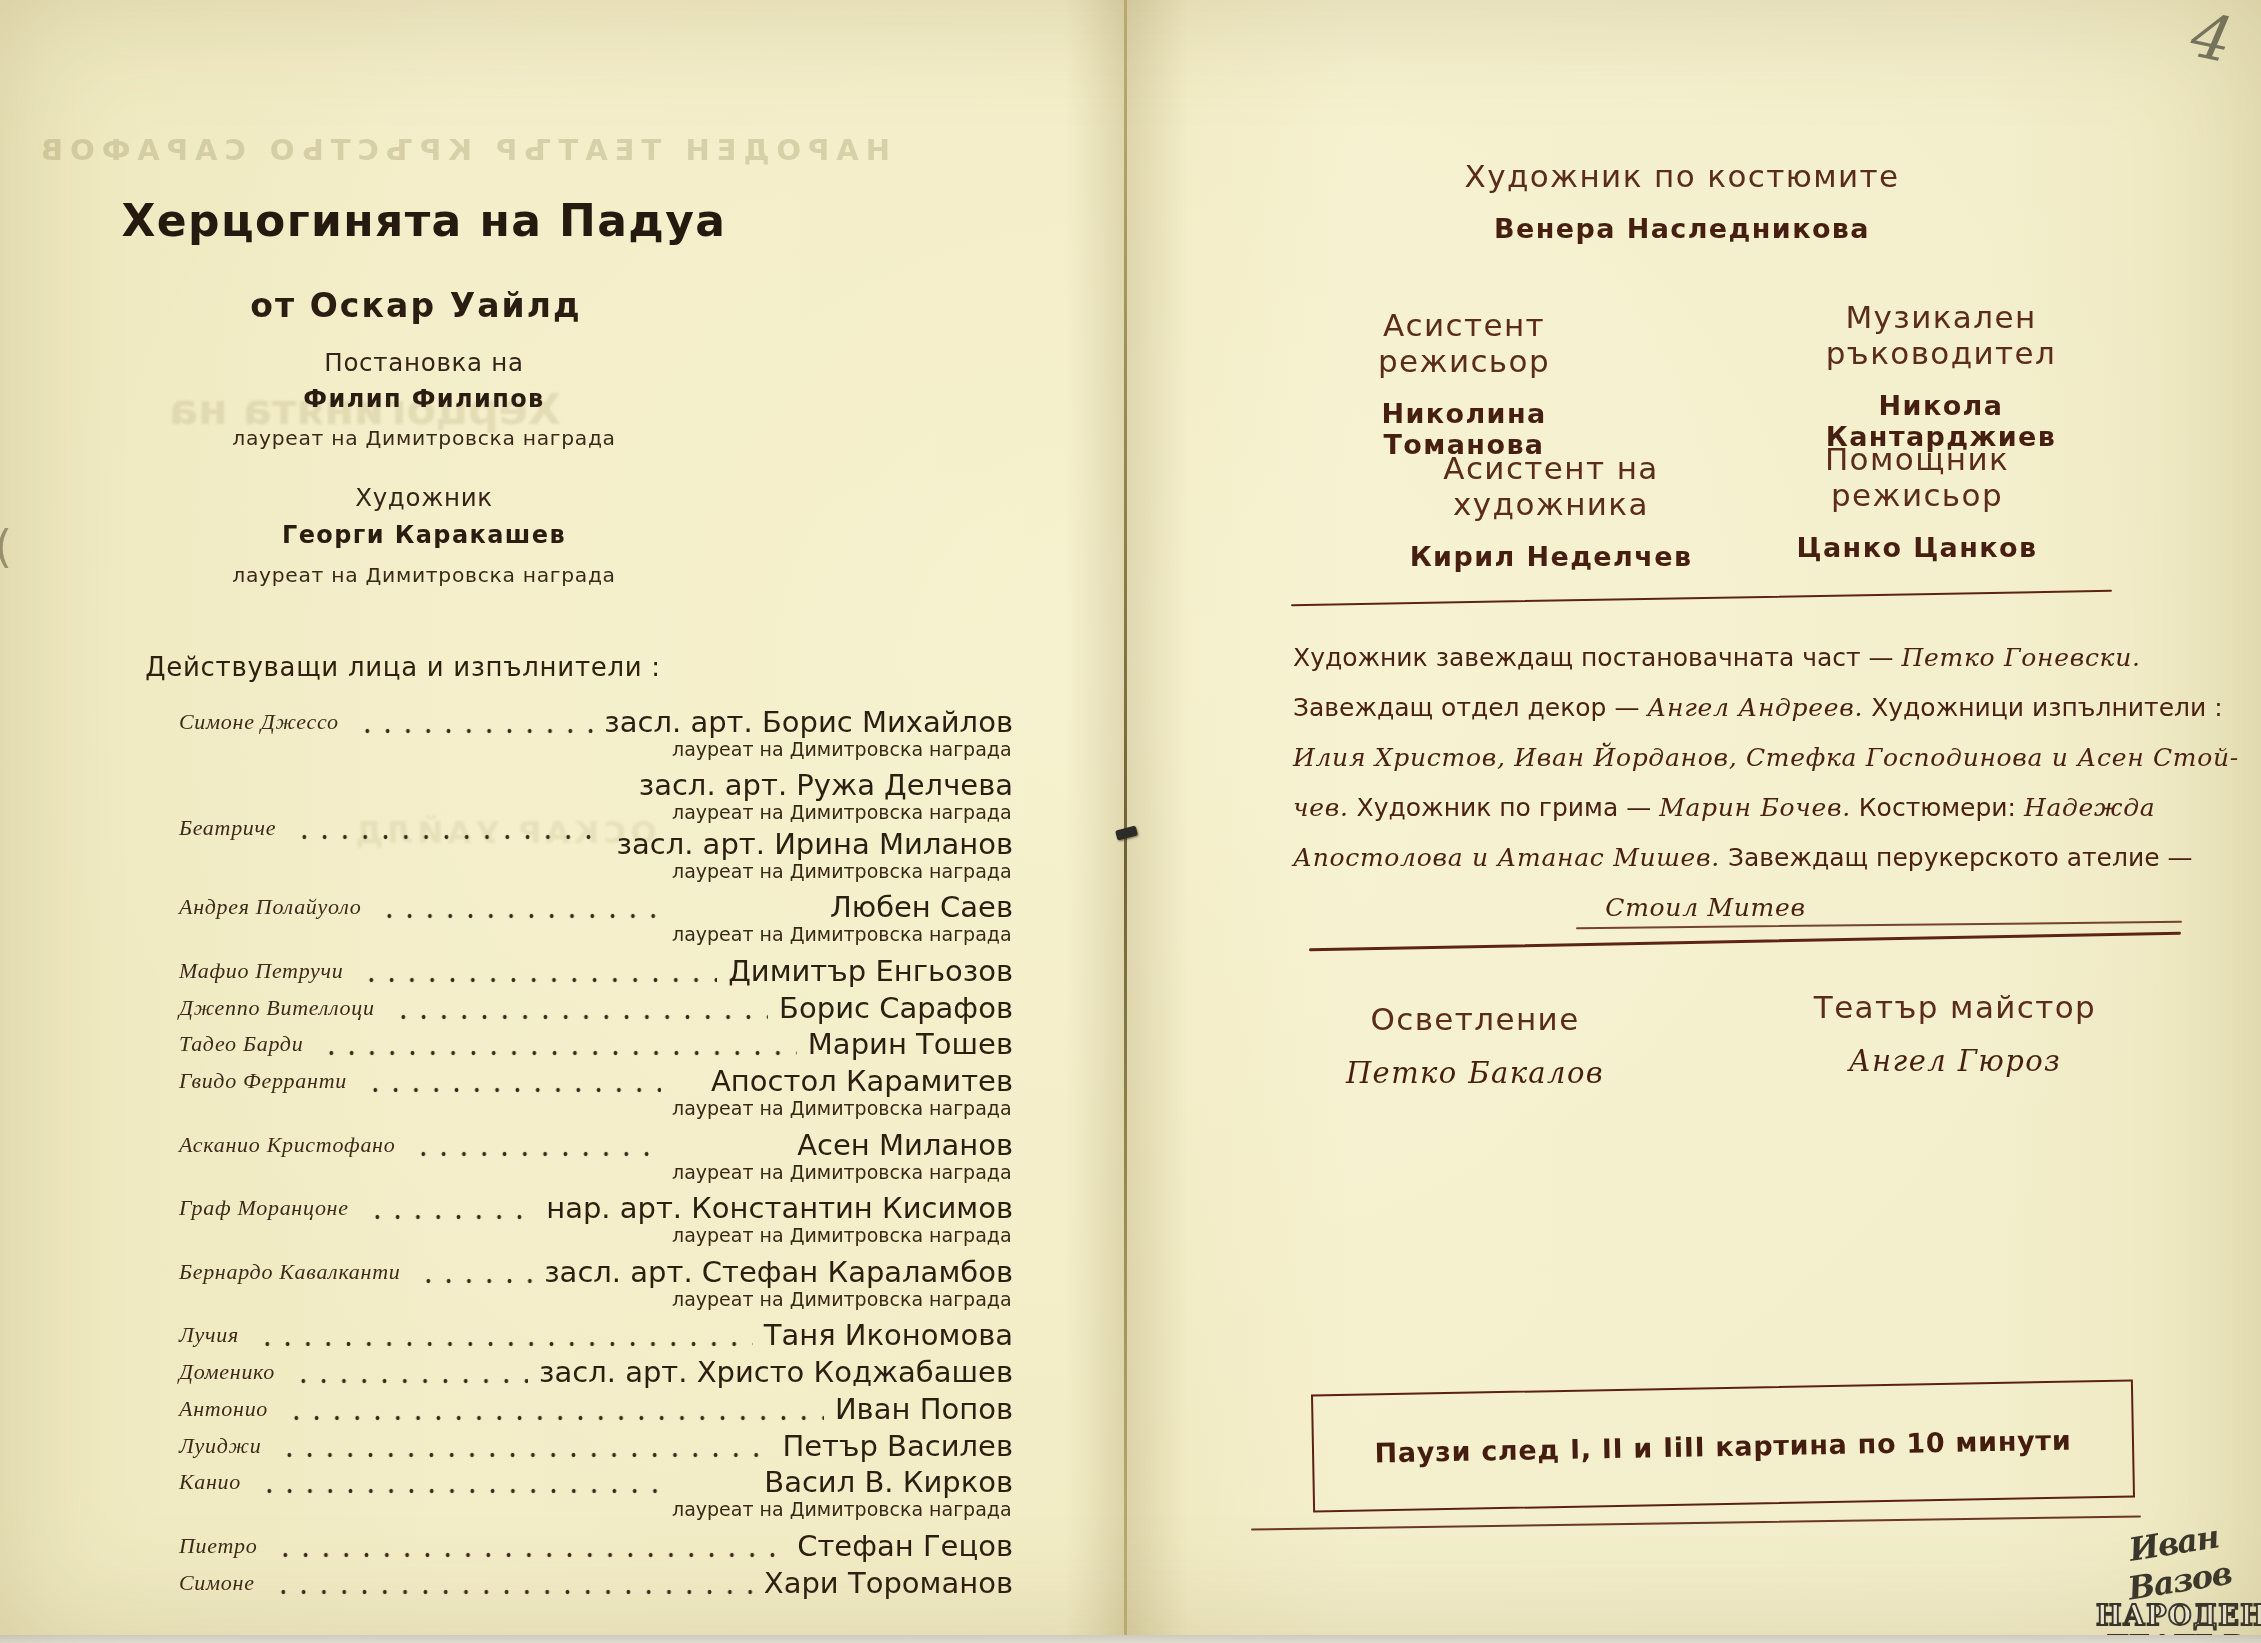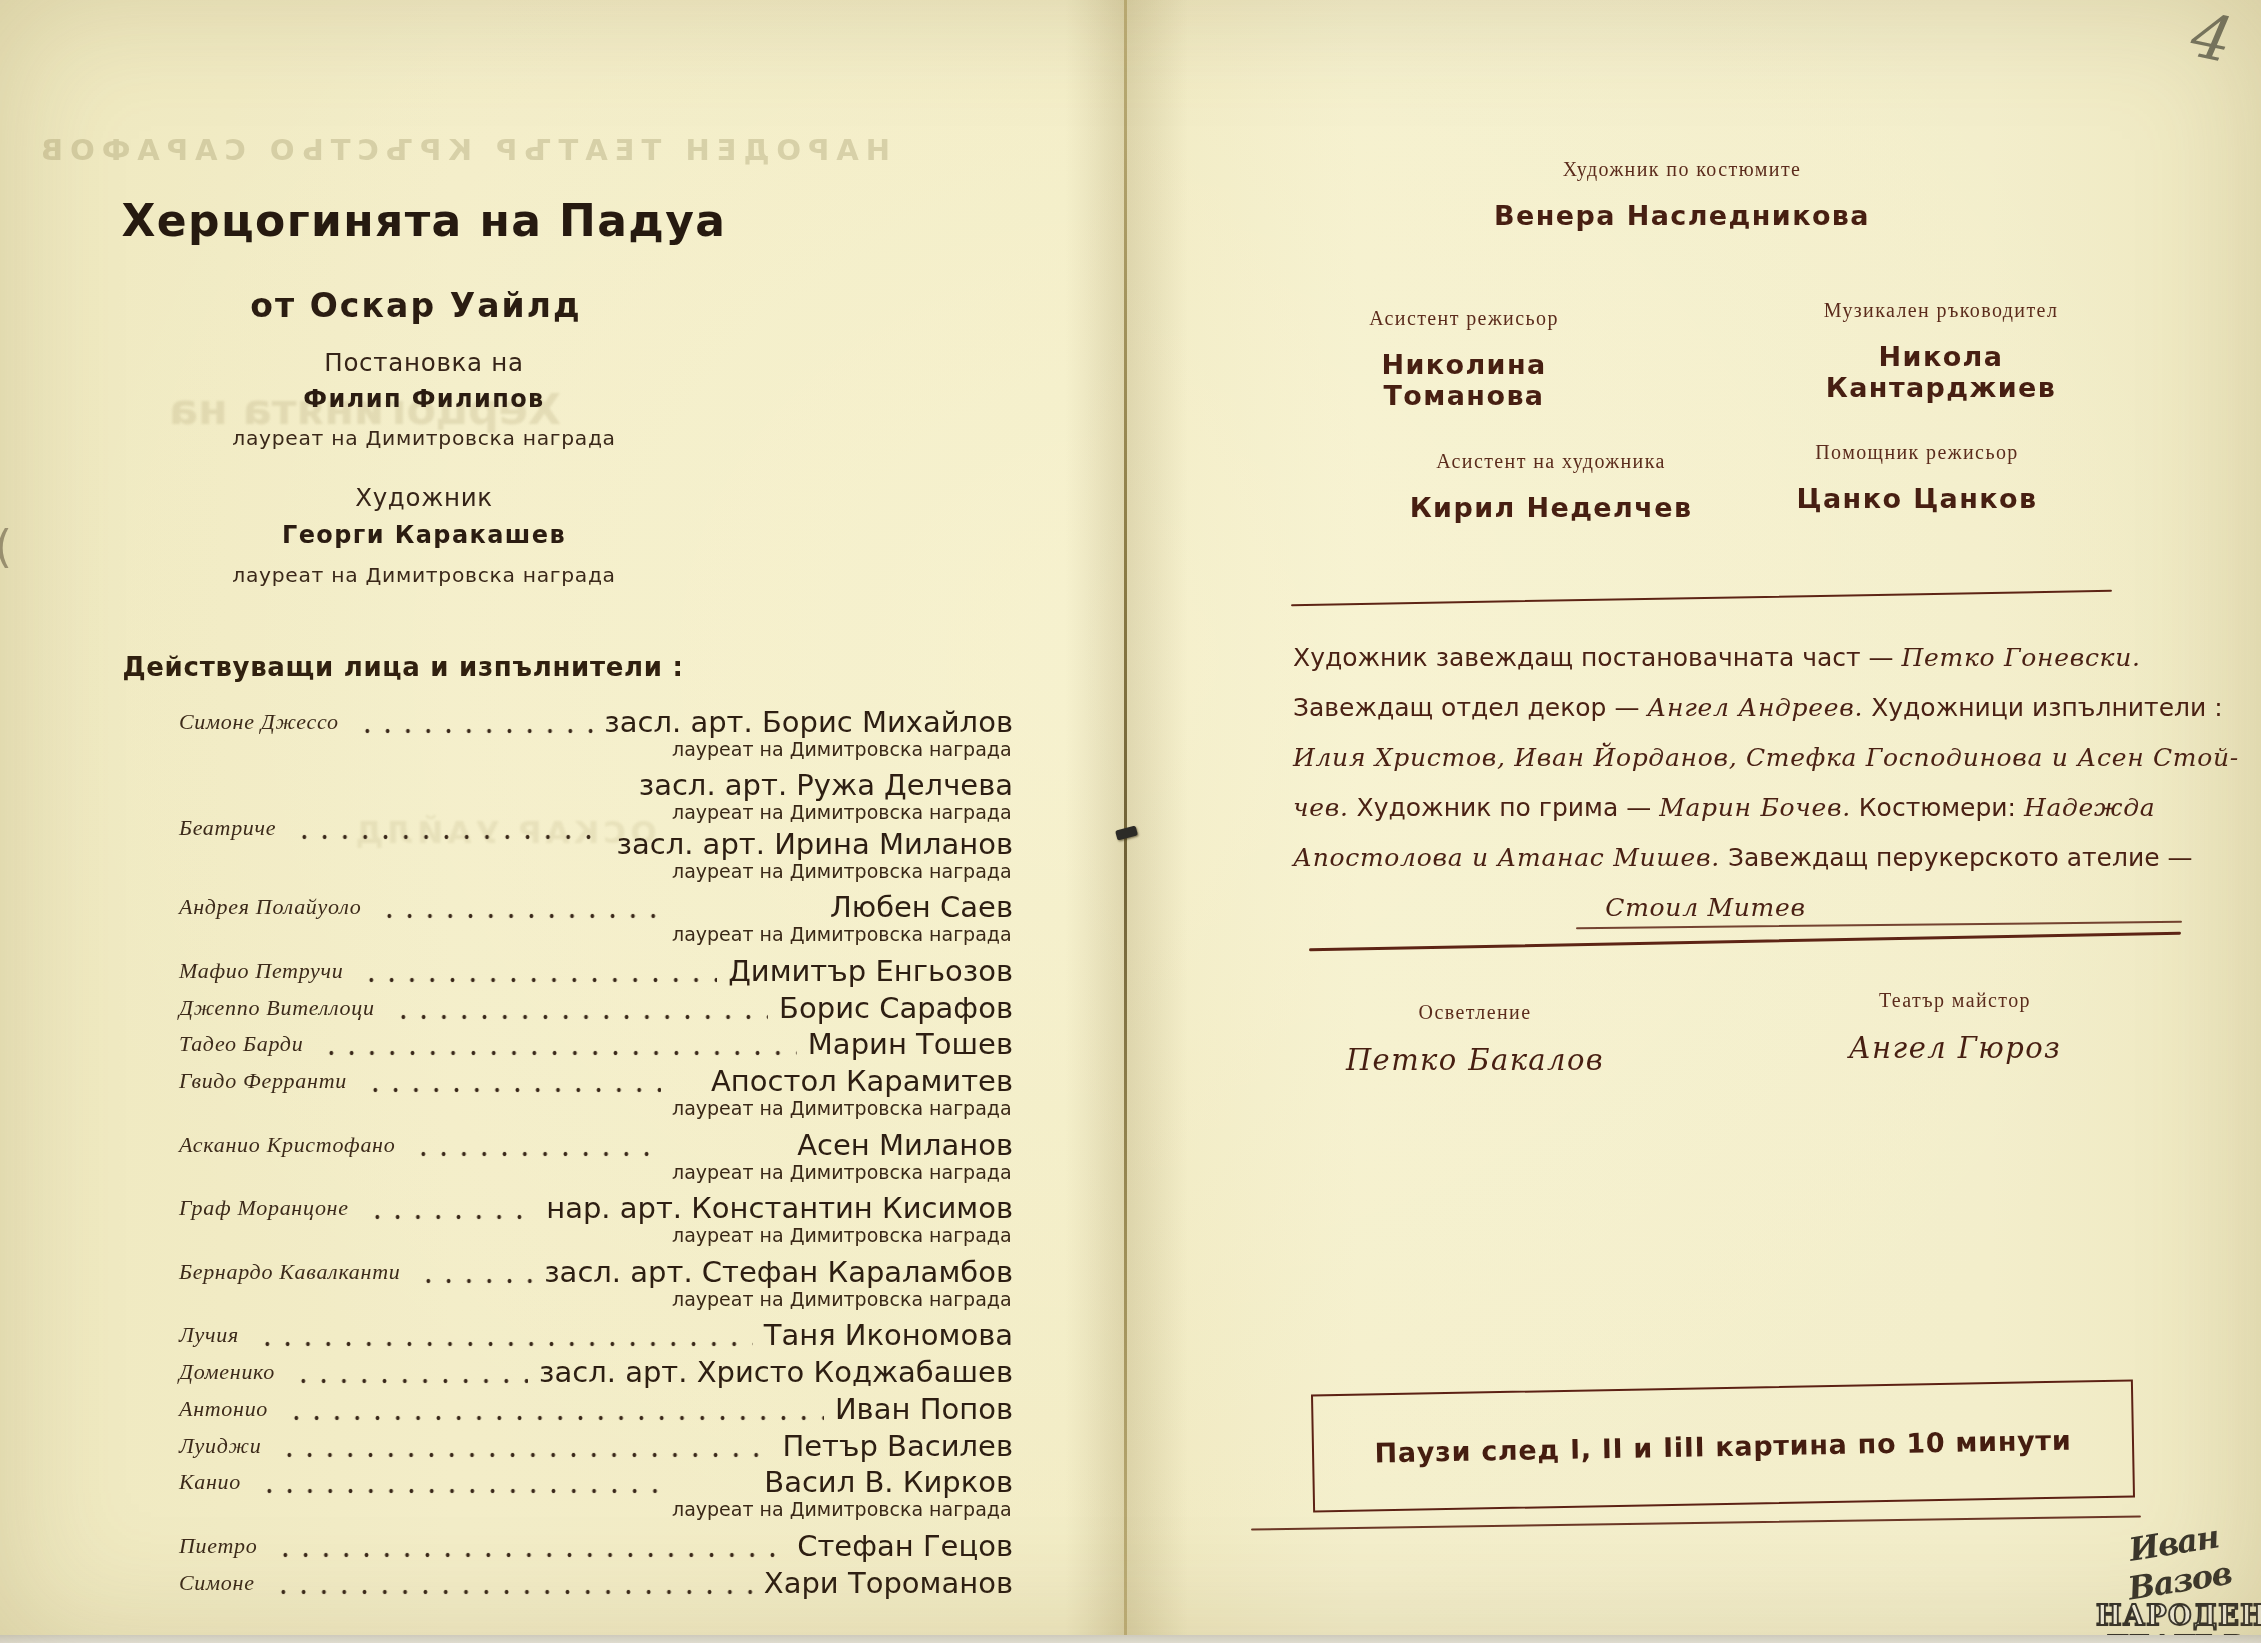--- a/index.html
+++ b/index.html
@@ -16,38 +16,38 @@
     box-shadow:inset 0 0 126px rgba(122,102,44,.22);}
   .abs{position:absolute;}
   .ctr{text-align:center;}
 
   
   .title{font-size:44px; font-weight:bold; letter-spacing:1.4px; color:#261a10;}
   .author{font-size:33px; font-weight:bold; letter-spacing:2.1px; color:#2b1d12;}
   .lbl-sm{font-size:24.5px; color:#362418; letter-spacing:0.7px;}
   .name-lg{font-size:24px; font-weight:bold; color:#2b1c11; letter-spacing:1.4px;}
   .award-ln{font-size:20.3px; color:#3a2819; letter-spacing:0.7px;}
-  .cast-head{font-size:26px; font-weight:bold; color:#30200f; letter-spacing:0.7px;}
+  .cast-head{font-size:26px; font-weight:normal; color:#30200f; letter-spacing:0.7px;}
 
   .cast{position:absolute; left:179px; top:706px; width:834px;}
   .crow{display:flex; align-items:flex-start; margin-bottom:4.9px;}
   .crow.center{align-items:center;}
   .crow .role{font-family:Liberation Serif, serif; font-style:italic;
     font-size:22px; line-height:32px; color:#3c2a1a; white-space:nowrap; letter-spacing:0.7px;}
   .crow .dots{flex:1; height:32px; margin:0 11.2px 0 14px;
     background-image:radial-gradient(circle,#3a281a 1.7px, rgba(0,0,0,0) 2.2px);
     background-size:20.3px 5.6px; background-position:4.2px 22px; background-repeat:repeat-x;}
   .crow .actors{display:flex; flex-direction:column; align-items:flex-end;}
   .crow .aname{font-size:29px; line-height:32px; color:#2d1e12; white-space:nowrap;}
   .crow .award{font-size:19px; line-height:23px; color:#3a2817; white-space:nowrap; margin:0 1.4px 3.5px 0;}
 
   
   .rp{position:absolute; left:1128px; top:0; width:1133px; height:1643px; color:#4e2417;}
   .pair{position:absolute; text-align:center;}
-  .pair .plabel{font-size:20px; letter-spacing:1.4px; color:#5b2b1c;font-family:Liberation Serif, serif;}
+  .pair .plabel{font-size:31px; letter-spacing:1.4px; color:#5b2b1c;}
   .pair .pname{font-size:27px; font-weight:bold; letter-spacing:1.4px; color:#471f12; margin-top:19px;}
   .pair .pname.it{font-family:"DejaVu Serif","Liberation Serif",serif; font-style:italic; font-weight:normal; font-size:29px;}
 
   .rule{position:absolute; background:#5d2415; border-radius:1.4px;}
 
   .par{position:absolute; left:165px; top:633px; width:825px;
     font-size:25px; line-height:50px; color:#4a2114;}
   .par .pline{text-align:justify; text-align-last:justify; white-space:nowrap;}
   .par .pline.center{text-align:center; text-align-last:center;}
   .par .it{font-family:"DejaVu Serif","Liberation Serif",serif; font-style:italic; letter-spacing:0.7px;}

